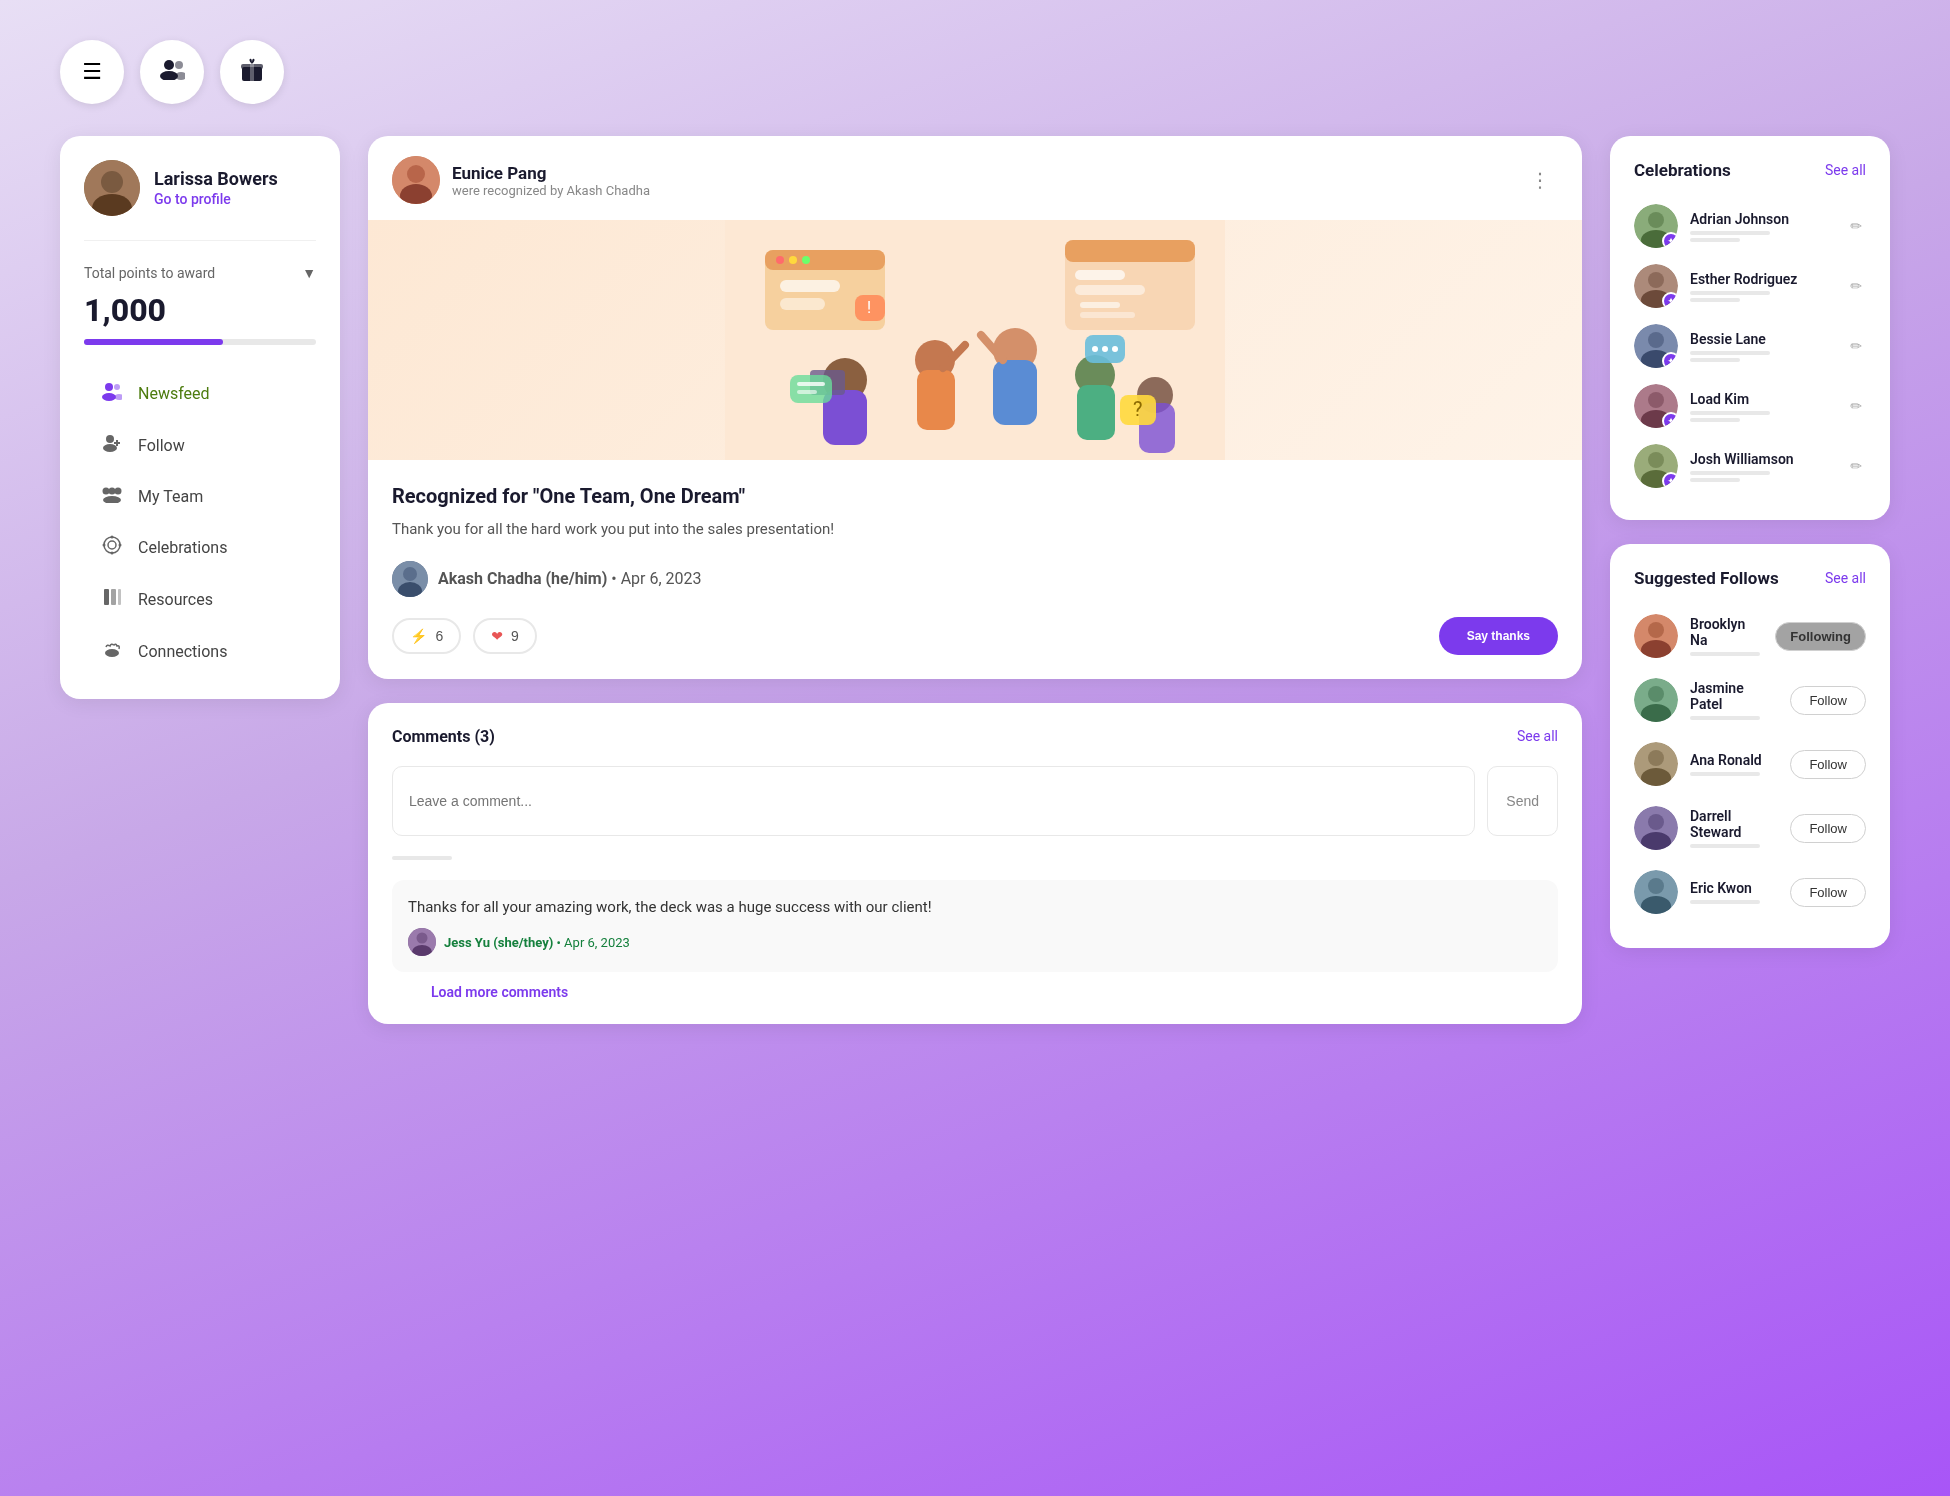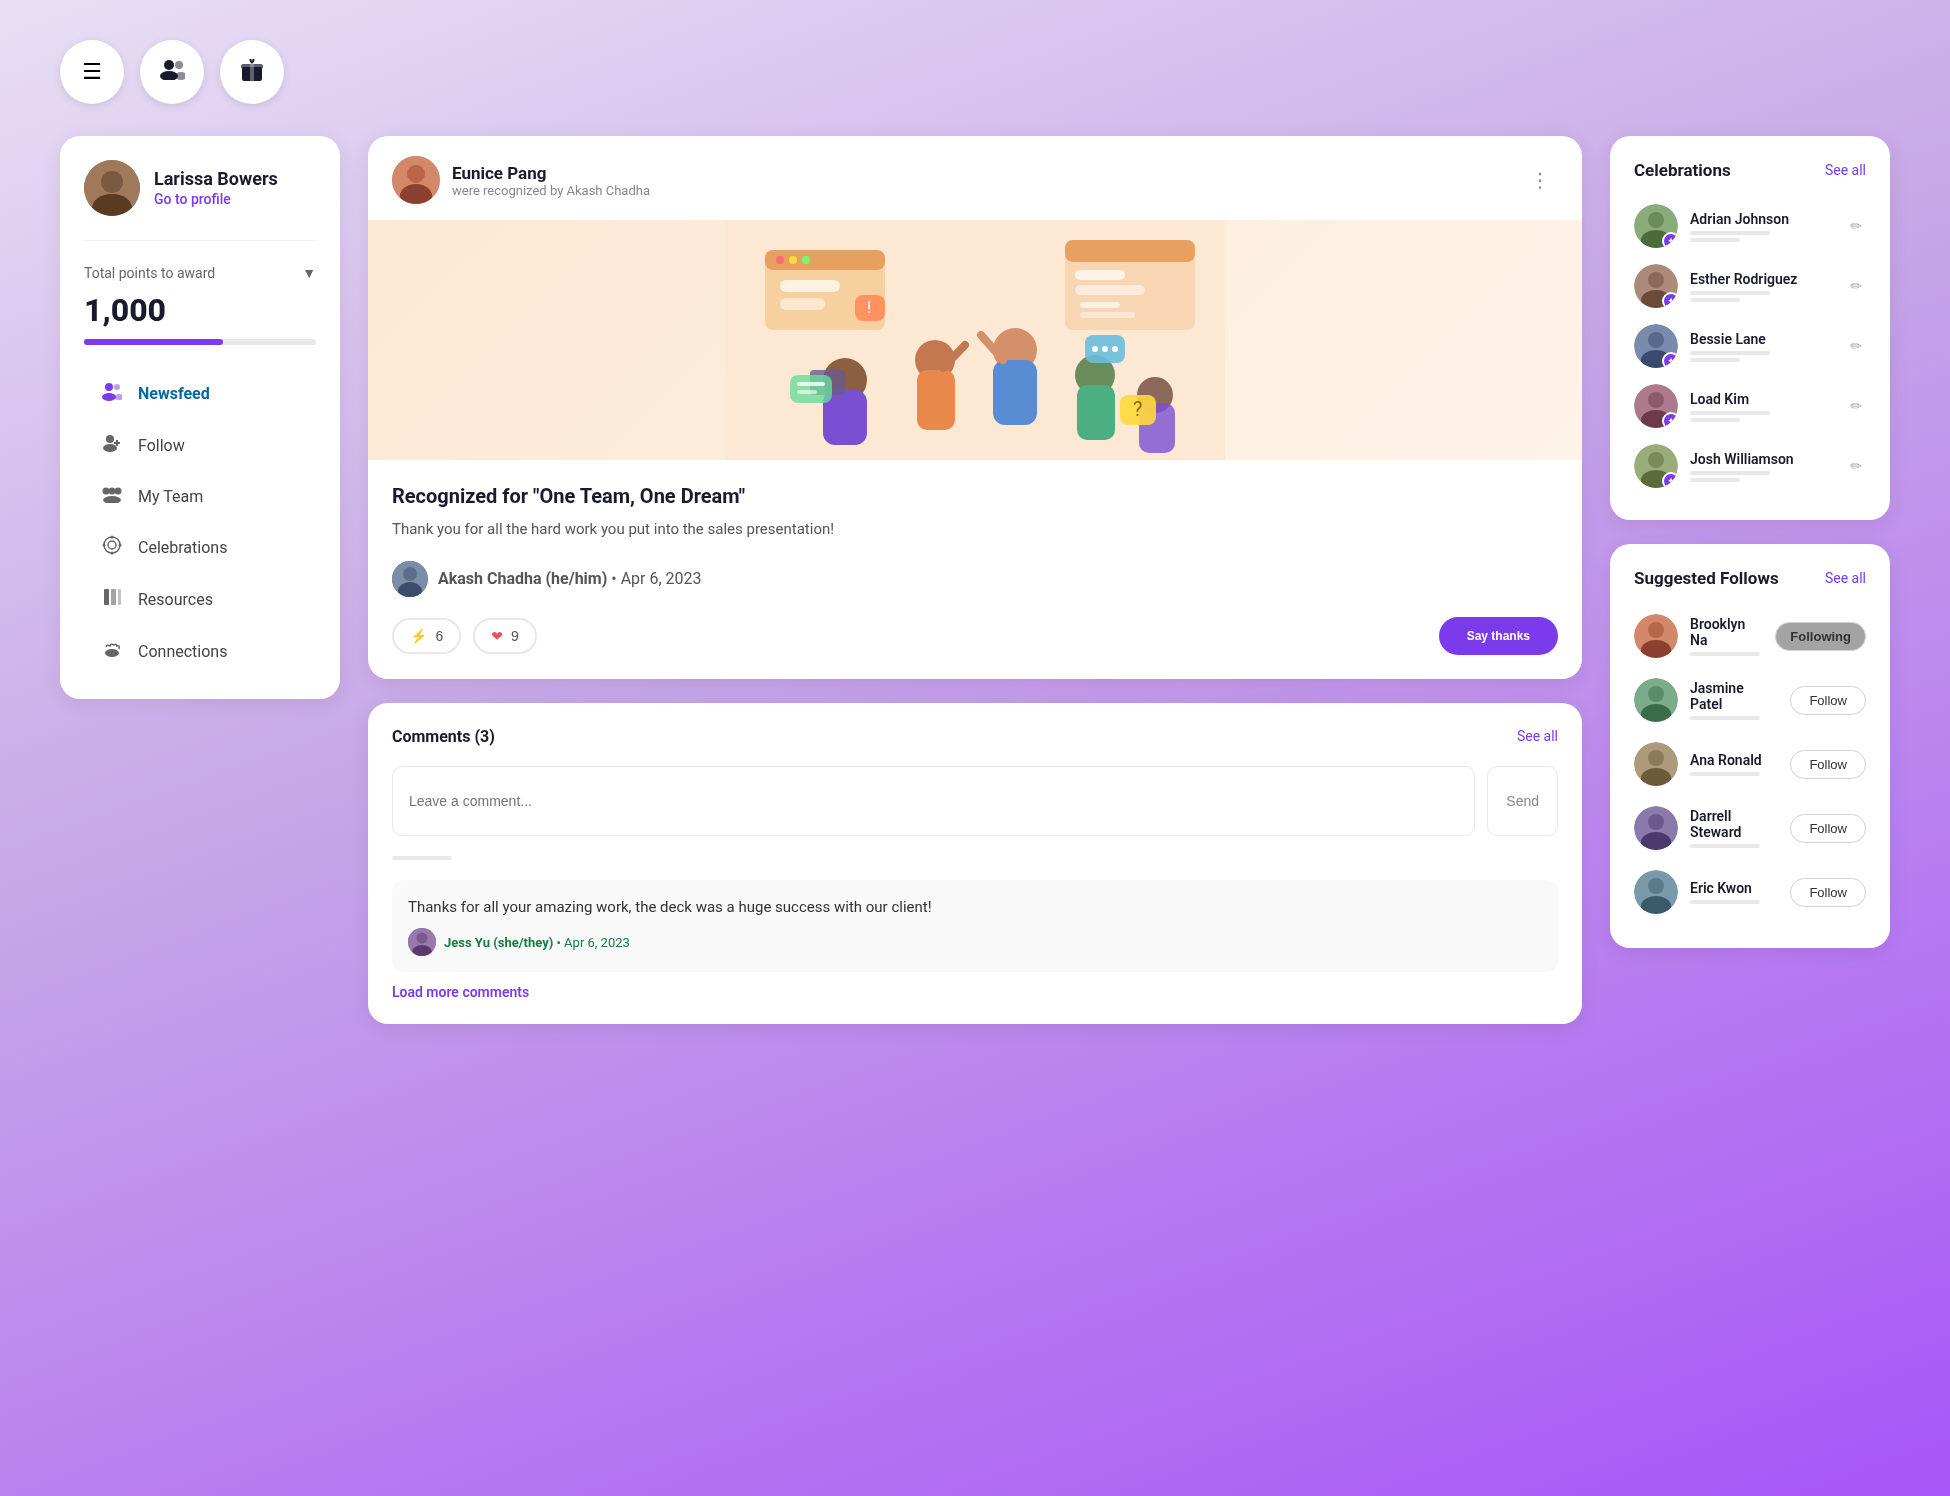--- a/index.html
+++ b/index.html
@@ -122,22 +122,22 @@
       gap: 14px;
       padding: 12px 16px;
       border-radius: 12px;
       cursor: pointer;
       font-size: 16px;
       color: #444;
       transition: background 0.2s;
     }
 
     .nav-item.active {
-      color: #0369a1;
-      font-weight: 700;
+      color: #4d7c0f;
+      font-weight: 400;
     }
 
     .nav-icon {
       font-size: 18px;
       width: 24px;
       text-align: center;
     }
 
     
     .feed-card {
@@ -362,20 +362,21 @@
     }
 
     .load-more {
       color: #7c3aed;
       font-size: 14px;
       font-weight: 600;
       cursor: pointer;
       display: block;
       margin-top: 12px;
       text-decoration: none;
+      margin-left: 39px;
     }
 
     
     .celebrations-header {
       display: flex;
       align-items: center;
       justify-content: space-between;
       margin-bottom: 16px;
     }
 

